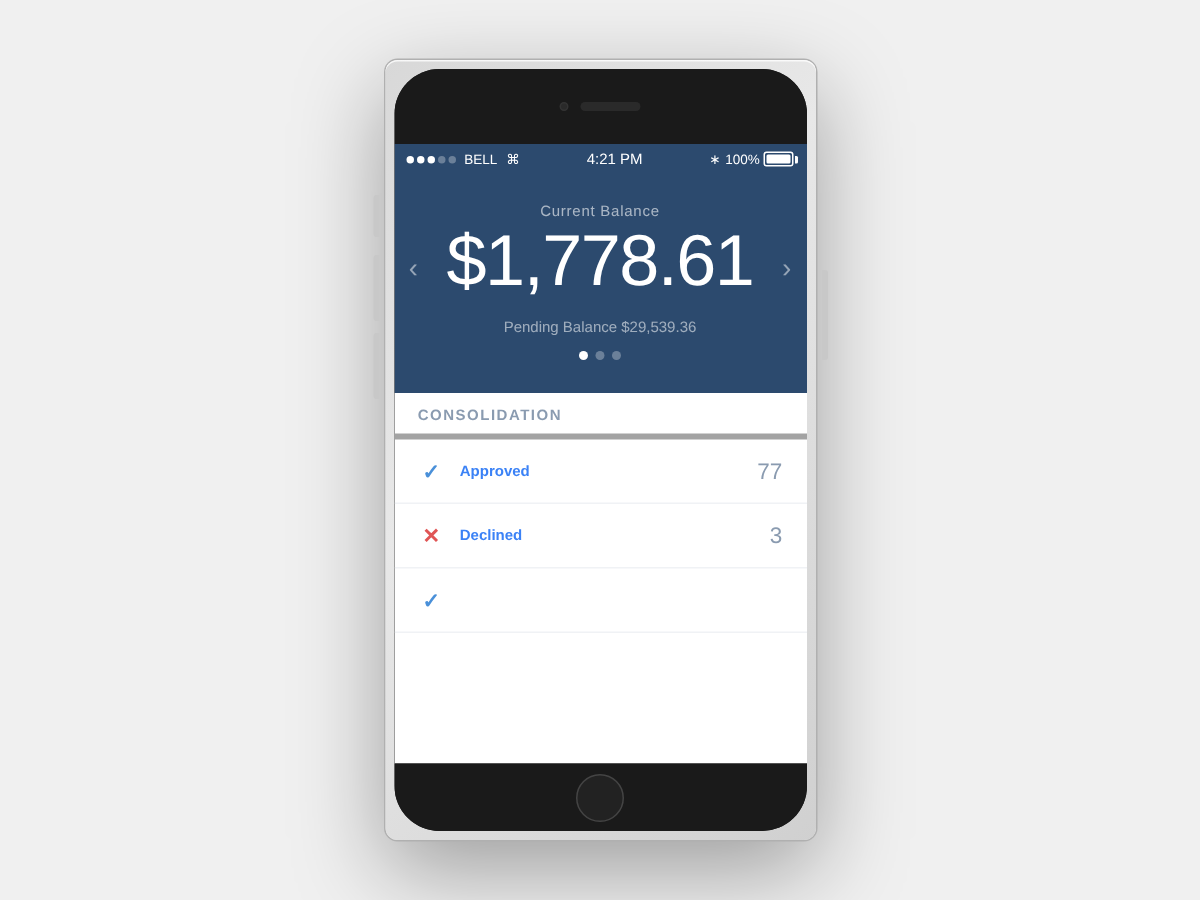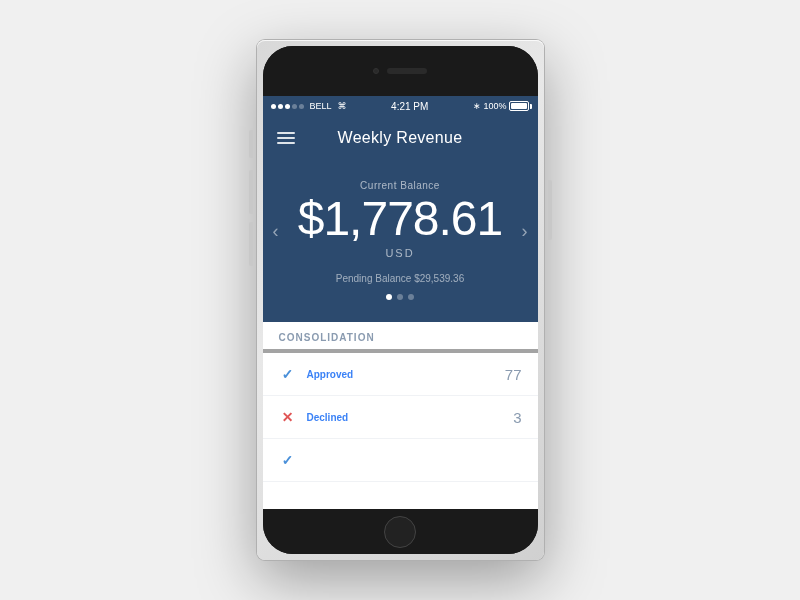--- a/index.html
+++ b/index.html
@@ -417,35 +417,26 @@
         <div class="status-center">4:21 PM</div>
         <div class="status-right">
           <span class="battery-text">∗</span>
           <span class="battery-text">100%</span>
           <div class="battery-icon">
             <div class="battery-fill"></div>
           </div>
         </div>
       </div>
 
-      <div class="app-header">
-        <div class="hamburger-btn">
-          <div class="hamburger-line"></div>
-          <div class="hamburger-line"></div>
-          <div class="hamburger-line"></div>
-        </div>
-        <span class="header-title">Weekly Revenue</span>
-      </div>
 
       <div class="balance-section">
         <span class="nav-arrow nav-arrow-left">‹</span>
         <span class="nav-arrow nav-arrow-right">›</span>
         <div class="balance-label">Current Balance</div>
         <div class="balance-amount">$1,778.61</div>
-        <div class="balance-currency">USD</div>
         <div class="pending-balance">Pending Balance $29,539.36</div>
         <div class="page-dots">
           <div class="page-dot active"></div>
           <div class="page-dot inactive"></div>
           <div class="page-dot inactive"></div>
         </div>
       </div>
 
       <div class="list-section">
         <div class="section-header">CONSOLIDATION</div>

